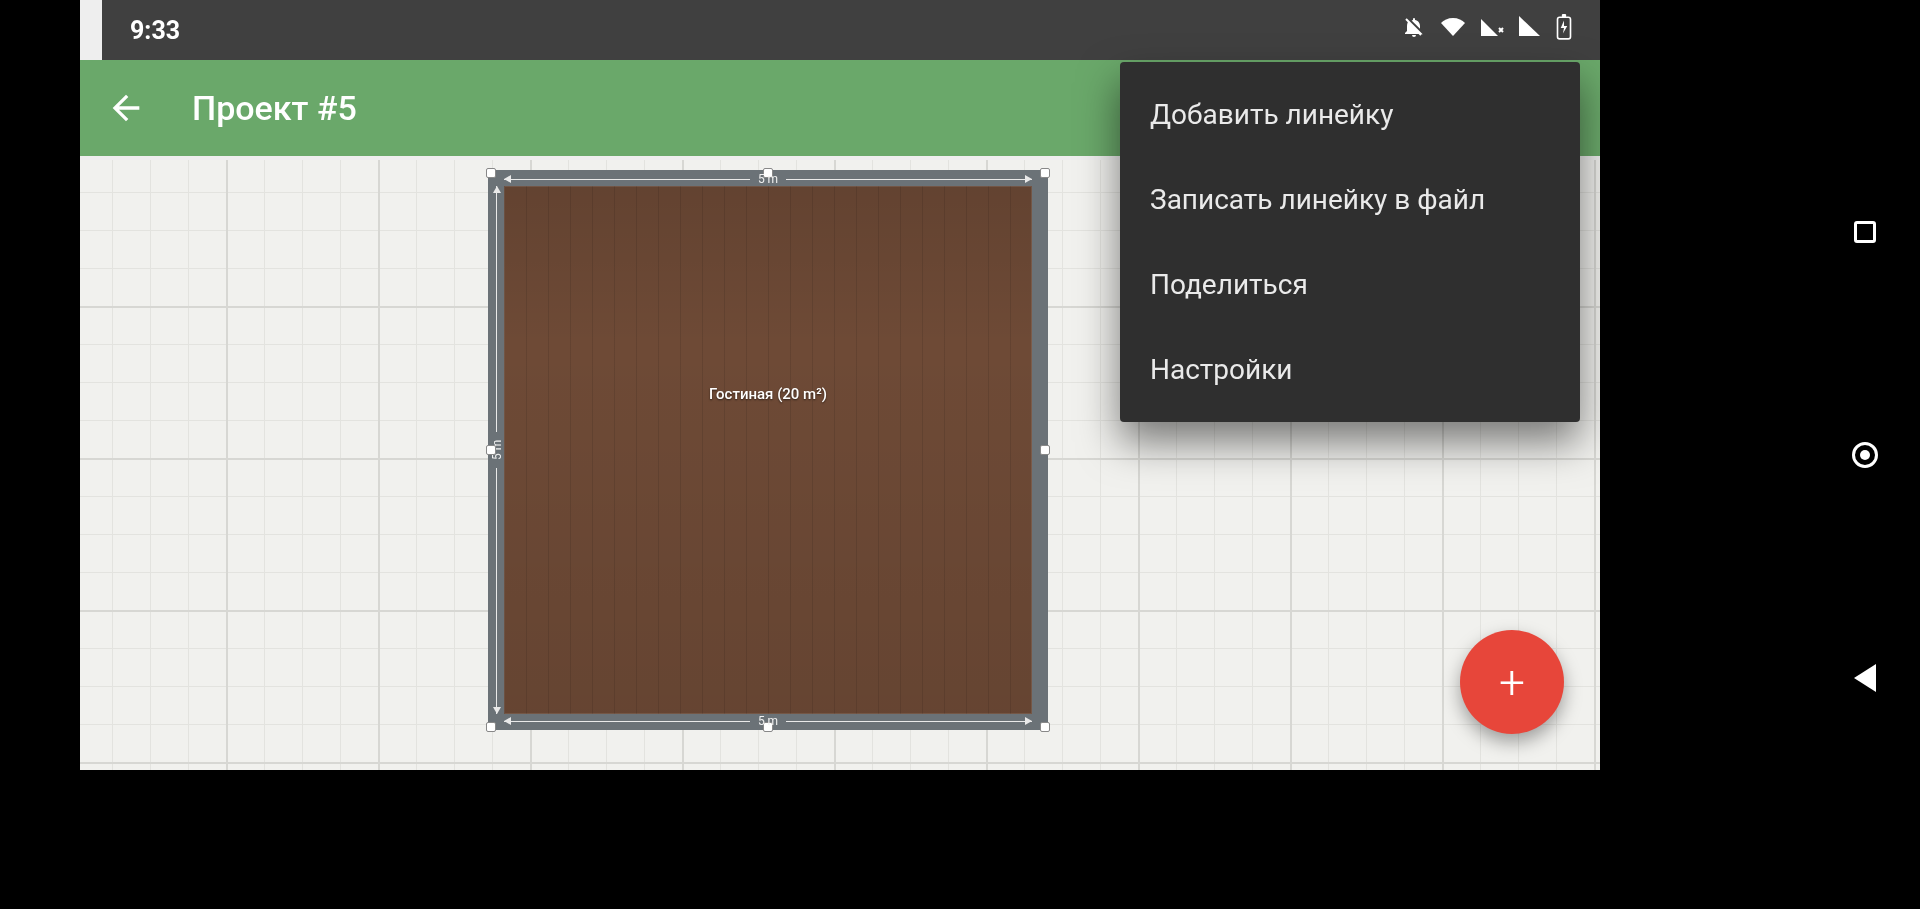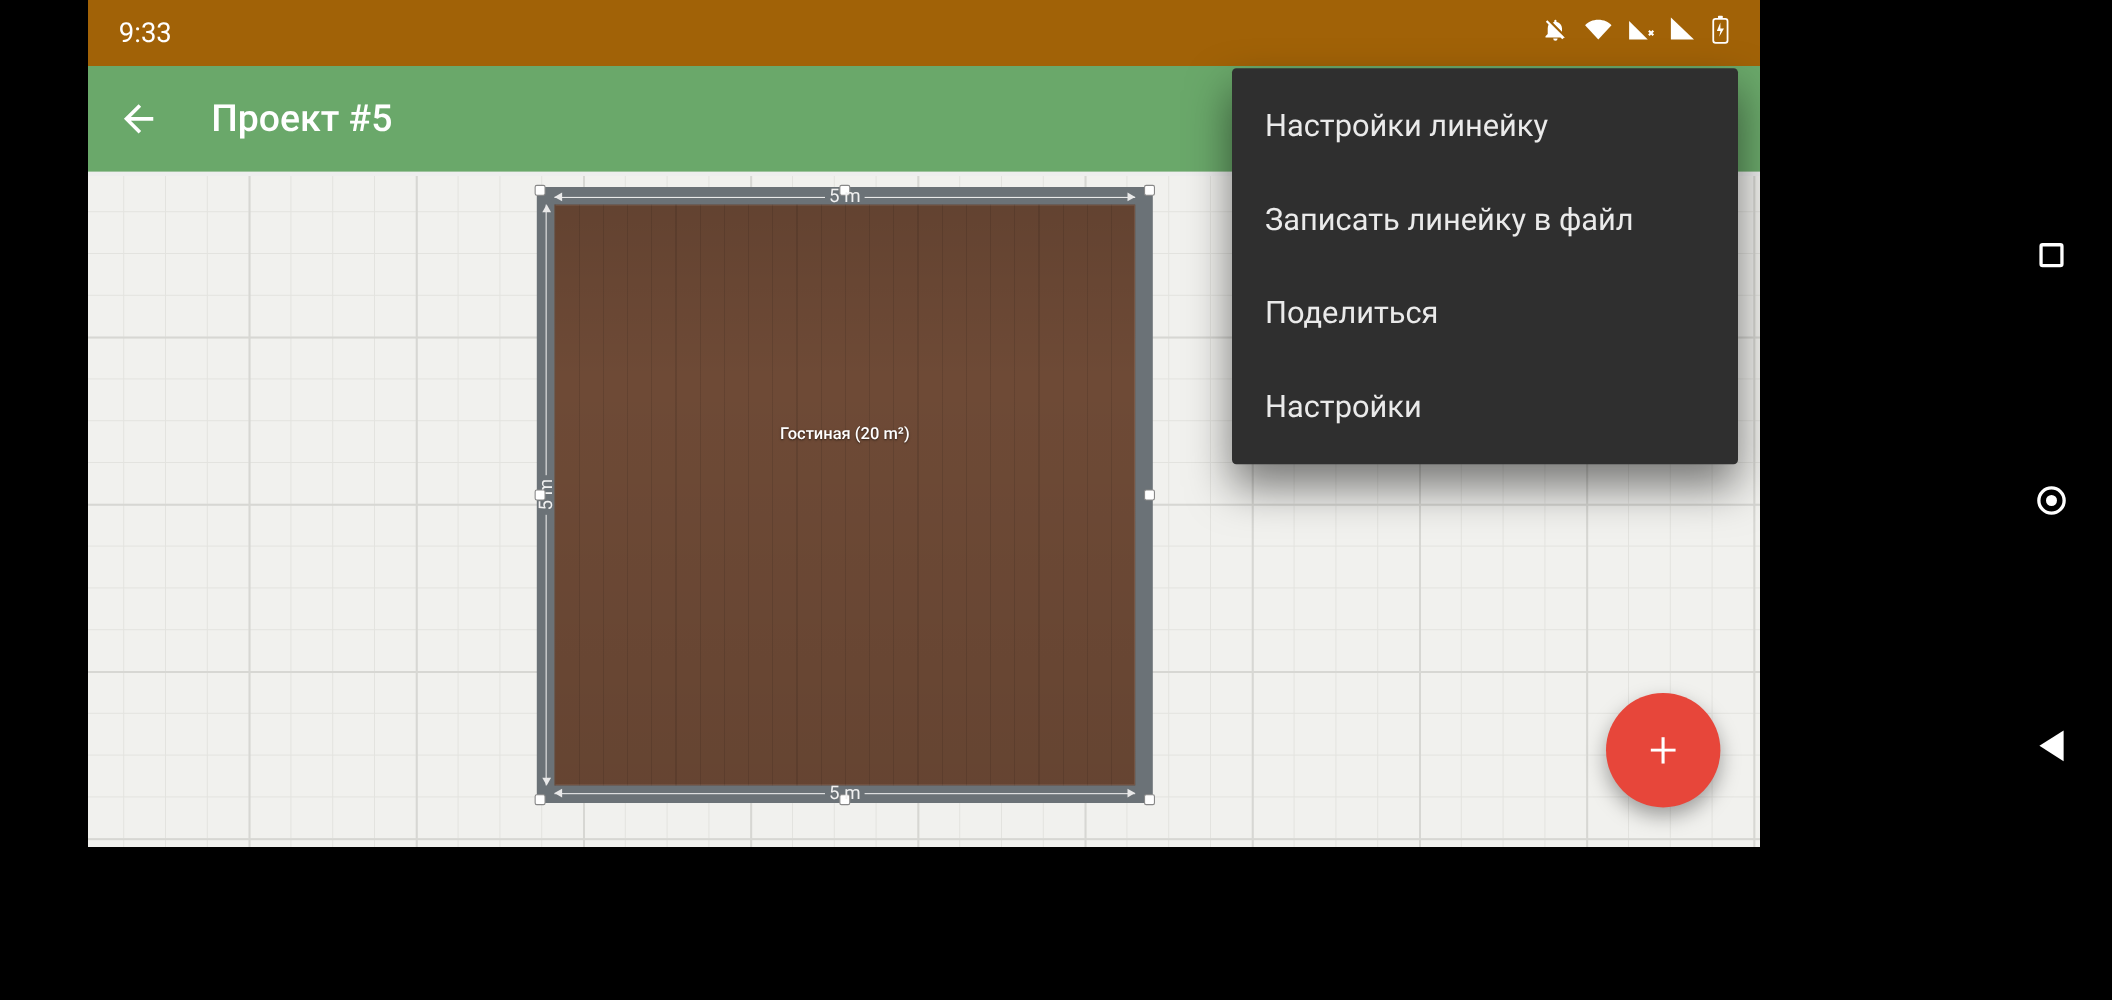--- a/index.html
+++ b/index.html
@@ -21,22 +21,22 @@
   .nav-circle::after { content:""; position:absolute; left:50%; top:50%; width:10px; height:10px; background:#fff; border-radius:50%; transform:translate(-50%,-50%); }
   .nav-back { width: 0; height: 0; border-top: 14px solid transparent; border-bottom: 14px solid transparent; border-right: 22px solid #fff; }
 
   
   .phone {
     position: absolute; left: 80px; top: 0; width: 1520px; height: 770px; background: #eee;
   }
 
   
   .statusbar {
-    height: 60px; background: #a16207; color: #fff; display: flex; align-items: center; justify-content: space-between; padding: 0 28px;
-    font-size: 25px; font-weight: 400;
+    height: 60px; background: #404040; color: #fff; display: flex; align-items: center; justify-content: space-between; padding: 0 28px;
+    font-size: 25px; font-weight: 700; margin-left: 22px;
   }
   .status-right { display: flex; align-items: center; gap: 14px; }
   .status-right svg { fill: #fff; }
 
   
   .appbar {
     height: 96px; background: #6aa86a; color: #fff; display: flex; align-items: center; gap: 36px; padding: 0 16px;
     font-size: 34px; font-weight: 500;
   }
   .appbar .back { width: 60px; height: 60px; display:flex; align-items:center; justify-content:center; cursor:pointer; }
@@ -100,21 +100,21 @@
   .dim-left::before, .dim-left::after {
     content:""; position:absolute; left:50%; width:1px; background:#e9e9e9;
   }
   .dim-left::before { top:0; bottom:calc(50% + 18px); }
   .dim-left::after  { top:calc(50% + 18px); bottom:0; }
   .dim .arrow { position:absolute; width:0; height:0; }
   .dim-top .al, .dim-bottom .al { left:0; top:50%; transform:translateY(-50%); border-top:4px solid transparent; border-bottom:4px solid transparent; border-right:7px solid #e9e9e9; }
   .dim-top .ar, .dim-bottom .ar { right:0; top:50%; transform:translateY(-50%); border-top:4px solid transparent; border-bottom:4px solid transparent; border-left:7px solid #e9e9e9; }
   .dim-left .at { top:0; left:50%; transform:translateX(-50%); border-left:4px solid transparent; border-right:4px solid transparent; border-bottom:7px solid #e9e9e9; }
   .dim-left .ab { bottom:0; left:50%; transform:translateX(-50%); border-left:4px solid transparent; border-right:4px solid transparent; border-top:7px solid #e9e9e9; }
-  .dim span.val { background: transparent; padding: 0 4px; position:relative; z-index:1; font-size:17px; color:#f0f0f0; }
+  .dim span.val { background: transparent; padding: 0 4px; position:relative; z-index:1; font-size:12px; color:#f0f0f0; }
 
   
   .fab {
     position: absolute; right: 36px; bottom: 36px; width: 104px; height: 104px; border-radius: 52px;
     background: #e7463a; color:#fff; display:flex; align-items:center; justify-content:center;
     box-shadow: 0 8px 18px rgba(0,0,0,.35); cursor:pointer;
   }
   .fab .plus { font-size: 46px; line-height: 1; font-weight: 300; }
 
   
@@ -217,21 +217,21 @@
         <div class="handle h-b"></div>
         <div class="handle h-br"></div>
       </div>
 
       <div class="fab">
         <span class="plus">+</span>
       </div>
     </div>
 
     <div class="menu">
-      <div class="menu-item">Настройки линейку</div>
+      <div class="menu-item">Добавить линейку</div>
       <div class="menu-item">Записать линейку в файл</div>
       <div class="menu-item">Поделиться</div>
       <div class="menu-item">Настройки</div>
     </div>
 
   </div>
 
   <div class="navbar">
     <div class="navbtn">
         <div class="nav-square"></div>

